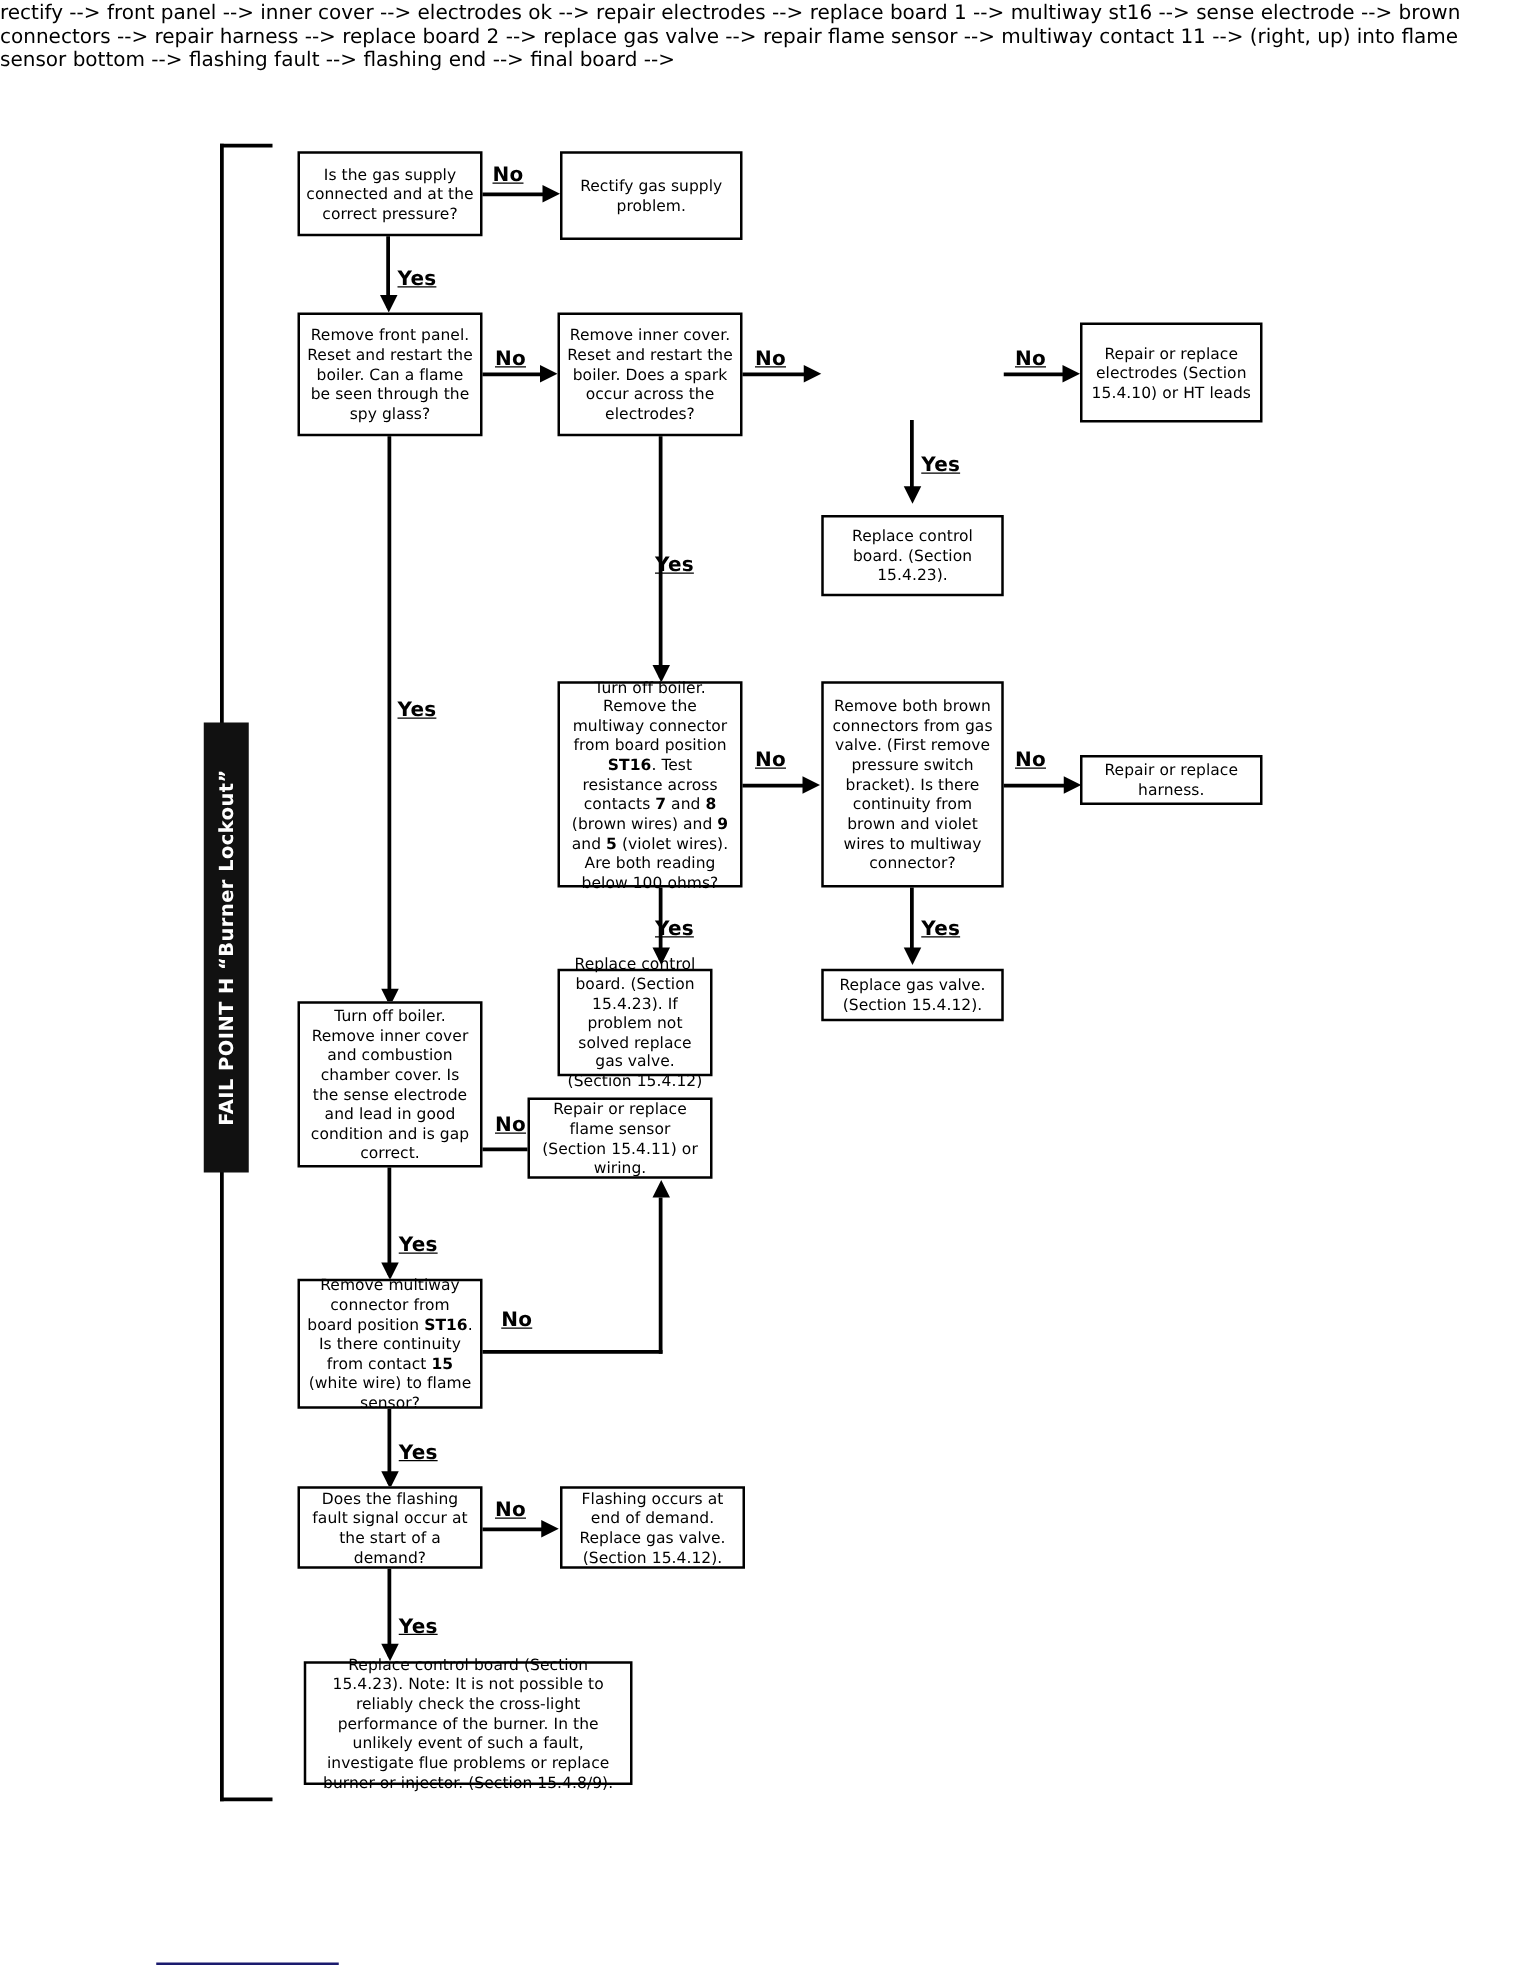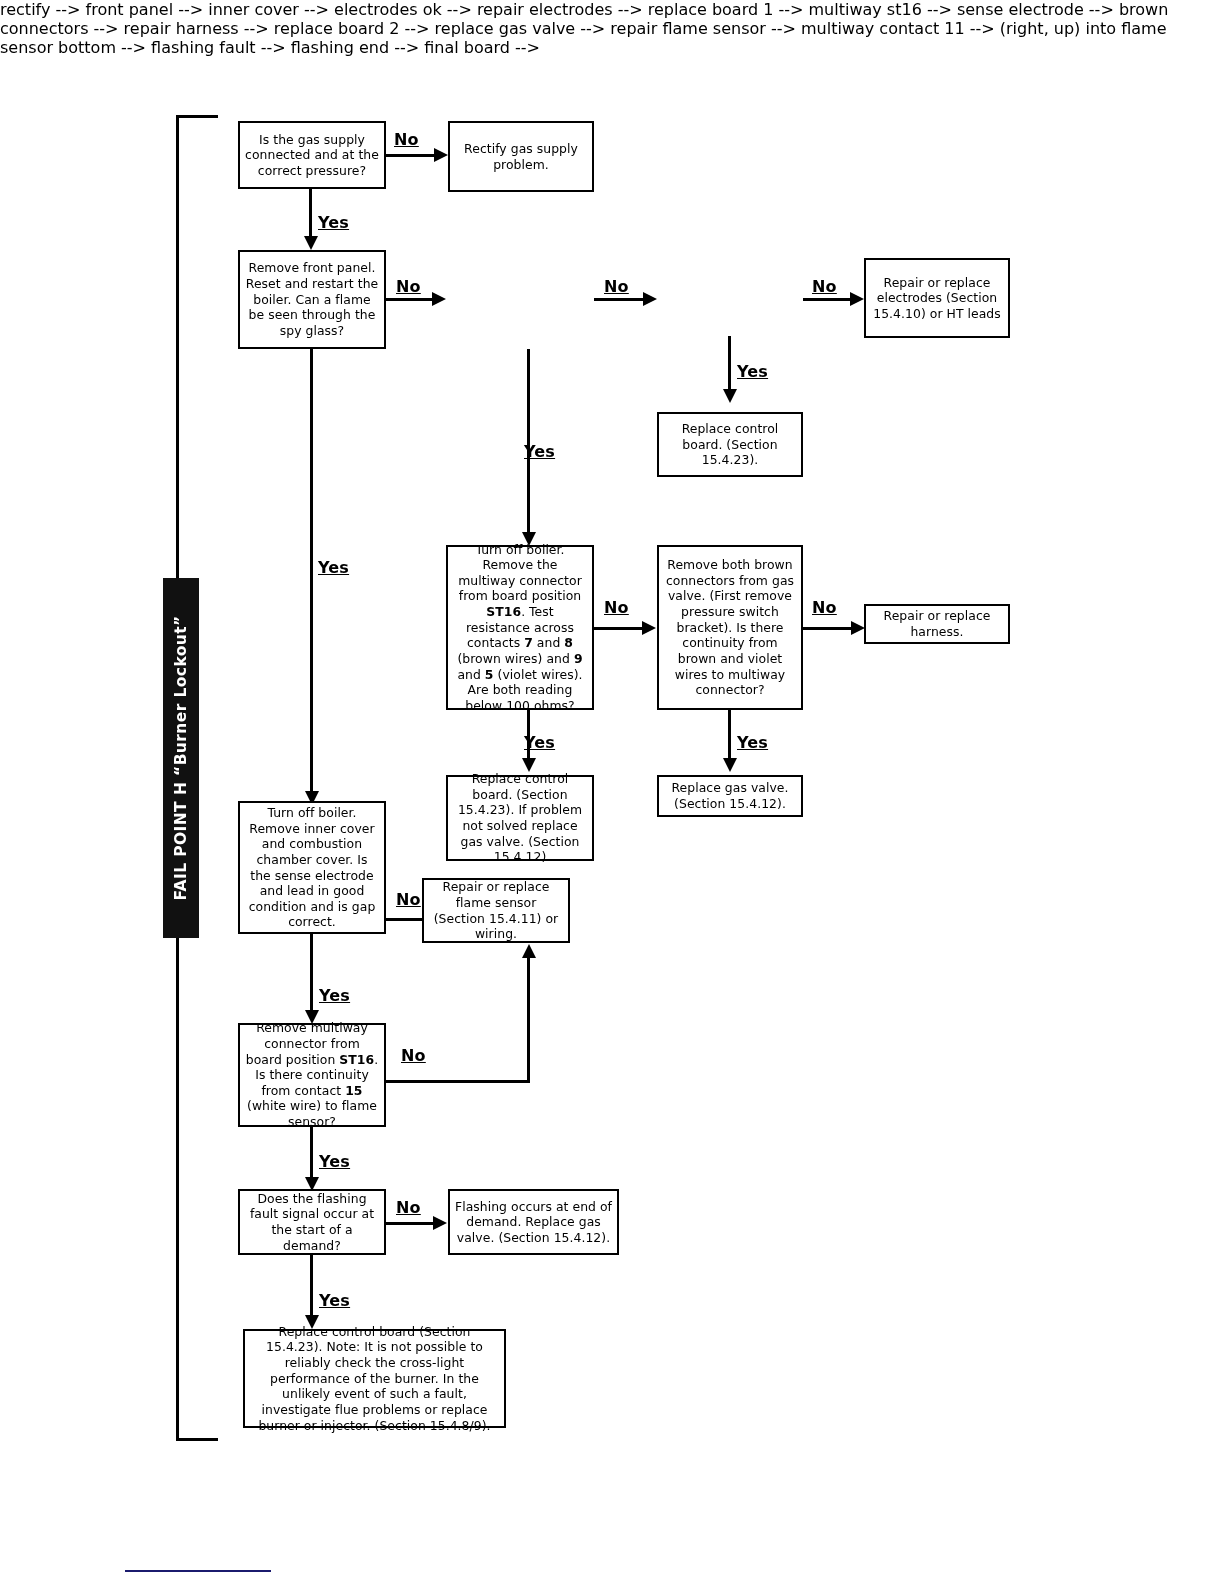--- a/index.html
+++ b/index.html
@@ -144,20 +144,23 @@
   <div class="node" style="left:238px;top:250px;width:148px;height:99px;text-align:center;">
     <span class="txt">Remove front panel. Reset and restart the boiler. Can a flame be seen through the spy glass?</span>
   </div>
 
    inner cover --&gt;
   <div class="ln h" style="left:386px;top:298px;width:48px;"></div>
   <div class="arrowR" style="left:432px;top:292px;"></div>
   <div class="elabel" style="left:396px;top:277px;">No</div>
 
   
+  <div class="node" style="left:446px;top:250px;width:148px;height:99px;">
+    <span class="txt">Remove inner cover. Reset and restart the boiler. Does a spark occur across the electrodes?</span>
+  </div>
 
    electrodes ok --&gt;
   <div class="ln h" style="left:594px;top:298px;width:51px;"></div>
   <div class="arrowR" style="left:643px;top:292px;"></div>
   <div class="elabel" style="left:604px;top:277px;">No</div>
 
   
 
    repair electrodes --&gt;
   <div class="ln h" style="left:803px;top:298px;width:49px;"></div>
@@ -218,21 +221,21 @@
   <div class="ln v" style="left:527px;top:710px;height:58px;"></div>
   <div class="arrowD" style="left:522px;top:758px;"></div>
   <div class="elabel" style="left:524px;top:733px;">Yes</div>
 
    replace gas valve --&gt;
   <div class="ln v" style="left:728px;top:710px;height:58px;"></div>
   <div class="arrowD" style="left:723px;top:758px;"></div>
   <div class="elabel" style="left:737px;top:733px;">Yes</div>
 
   
-  <div class="node" style="left:446px;top:775px;width:148px;height:86px;justify-content:flex-end;">
+  <div class="node" style="left:446px;top:775px;width:124px;height:86px;justify-content:flex-end;">
     <span class="txt">Replace control board. (Section 15.4.23). If problem not solved replace gas valve. (Section 15.4.12)</span>
   </div>
 
   
   <div class="node" style="left:657px;top:775px;width:146px;height:42px;">
     <span class="txt">Replace gas valve. (Section 15.4.12).</span>
   </div>
 
   
   <div class="node" style="left:238px;top:801px;width:148px;height:133px;">
@@ -274,21 +277,21 @@
   <div class="node" style="left:238px;top:1189px;width:148px;height:66px;">
     <span class="txt">Does the flashing fault signal occur at the start of a demand?</span>
   </div>
 
    flashing end --&gt;
   <div class="ln h" style="left:386px;top:1222px;width:49px;"></div>
   <div class="arrowR" style="left:433px;top:1216px;"></div>
   <div class="elabel" style="left:396px;top:1198px;">No</div>
 
   
-  <div class="node" style="left:448px;top:1189px;width:171px;height:66px;">
+  <div class="node" style="left:448px;top:1189px;width:148px;height:66px;">
     <span class="txt">Flashing occurs at end of demand. Replace gas valve. (Section 15.4.12).</span>
   </div>
 
    final board --&gt;
   <div class="ln v" style="left:310px;top:1255px;height:70px;"></div>
   <div class="arrowD" style="left:305px;top:1315px;"></div>
   <div class="elabel" style="left:319px;top:1291px;">Yes</div>
 
   
   <div class="node" style="left:243px;top:1329px;width:263px;height:99px;">

